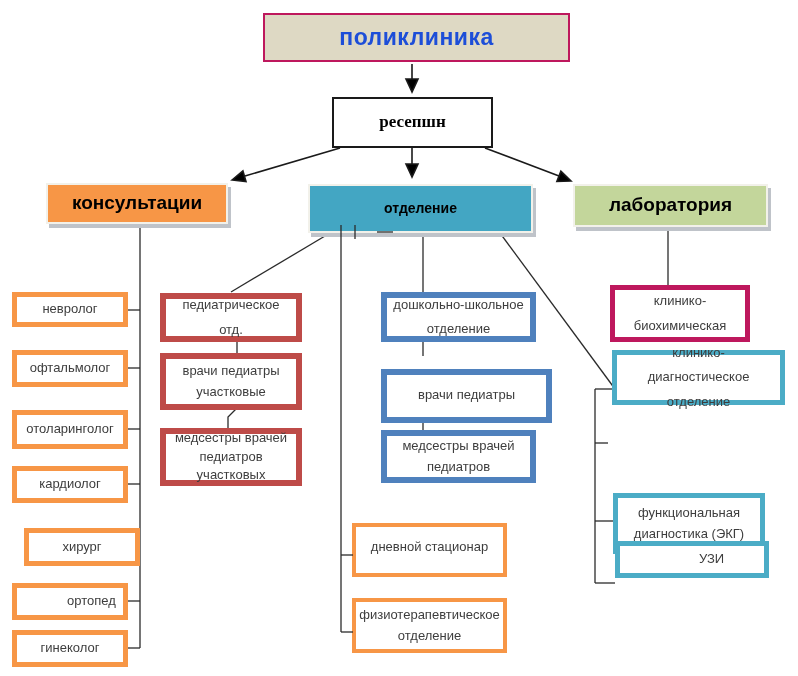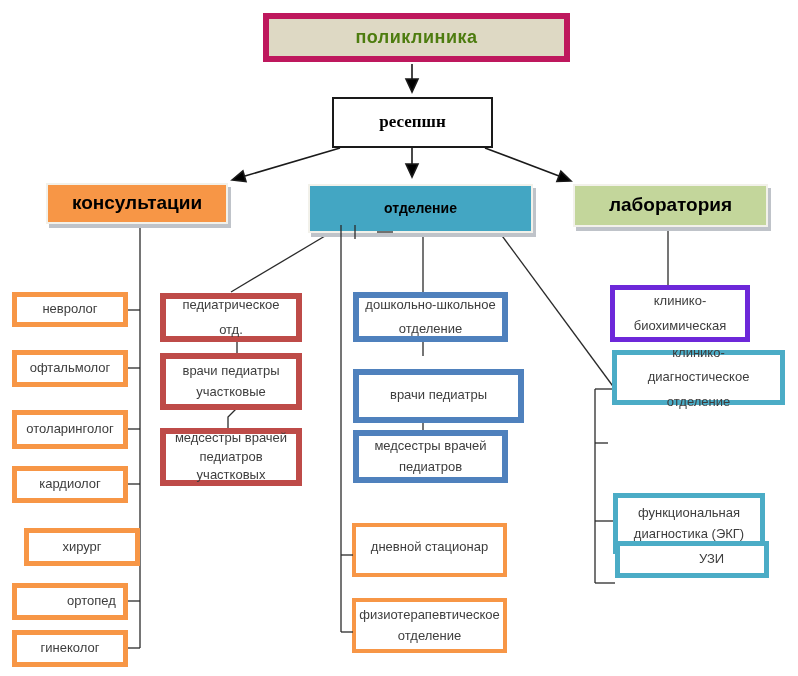--- a/index.html
+++ b/index.html
@@ -9,40 +9,40 @@
   }
   svg.wires{position:absolute;left:0;top:0;width:798px;height:676px;pointer-events:none;}
   .under{z-index:0;}
   .over{z-index:3;}
   .box{
     position:absolute;z-index:1;background:#fff;box-sizing:border-box;
     display:flex;align-items:center;justify-content:center;text-align:center;
     font-size:13px;color:#3d3d3d;line-height:1.7;padding:0 5px;
   }
   .title-box{
-    background:#ded9c4;border:6px solid #be185d;
-    font-weight:bold;font-size:18px;color:#4d7c0f;letter-spacing:.5px;
+    background:#ded9c4;border:2px solid #be185d;
+    font-weight:bold;font-size:23px;color:#1d4ed8;letter-spacing:.5px;
   }
   .reception-box{
     background:#ffffff;border:2px solid #1a1a1a;
     font-weight:bold;font-size:17px;color:#000;
   }
   .header-box{
     border:2px solid #f2f1ea;box-shadow:3px 4px 0 #bfc3c9;
     font-weight:bold;font-size:19px;color:#000;line-height:1.1;
   }
   .hdr-orange{background:#f79646;}
   .hdr-teal{background:#43a6c3;font-size:14px;}
   .hdr-green{background:#c3d69b;}
   .b-orange{border:5px solid #f79646;}
   .b-orange-thin{border:4px solid #f79646;}
   .b-red{border:6px solid #be4b48;padding:0 3px;line-height:1.45;}
-  .b-blue{border:6px solid #4f81bd;}
+  .b-blue{border:6px solid #4f81bd;margin-left:28px;}
   .b-teal{border:5px solid #4bacc6;}
-  .b-green{border:5px solid #6d28d9;}
+  .b-green{border:5px solid #be185d;}
   .narrow-pad{padding:0 11px;line-height:1.9;}
   .top-align{align-items:flex-start;padding-top:9px;}
   .lh-big{line-height:1.85;}
   .lh-mid{line-height:1.6;}
 </style>
 </head>
 <body>
 
 <div class="stage">
 

